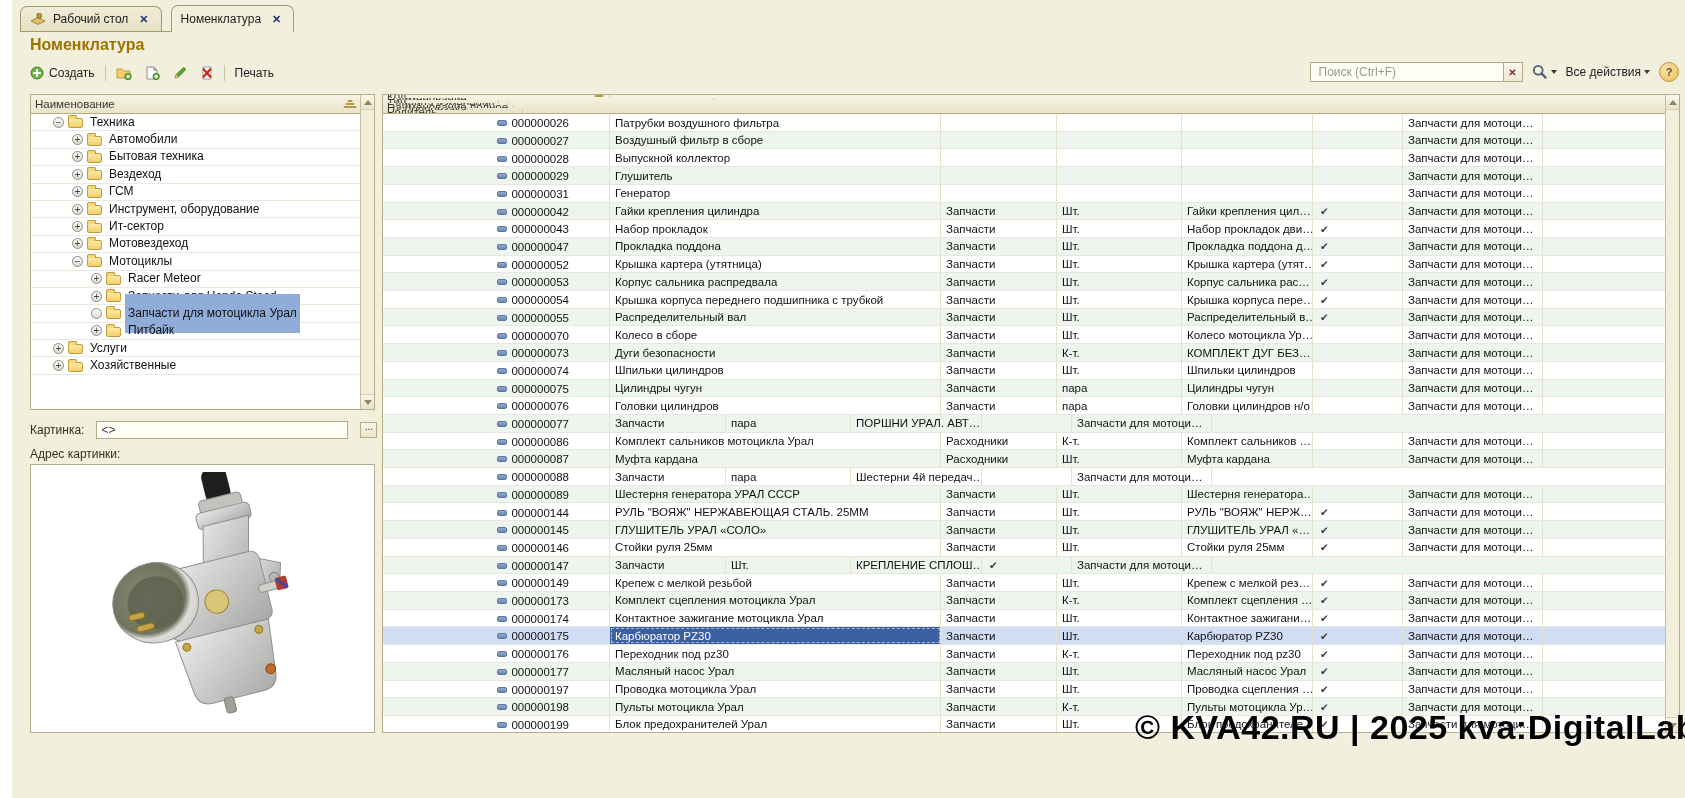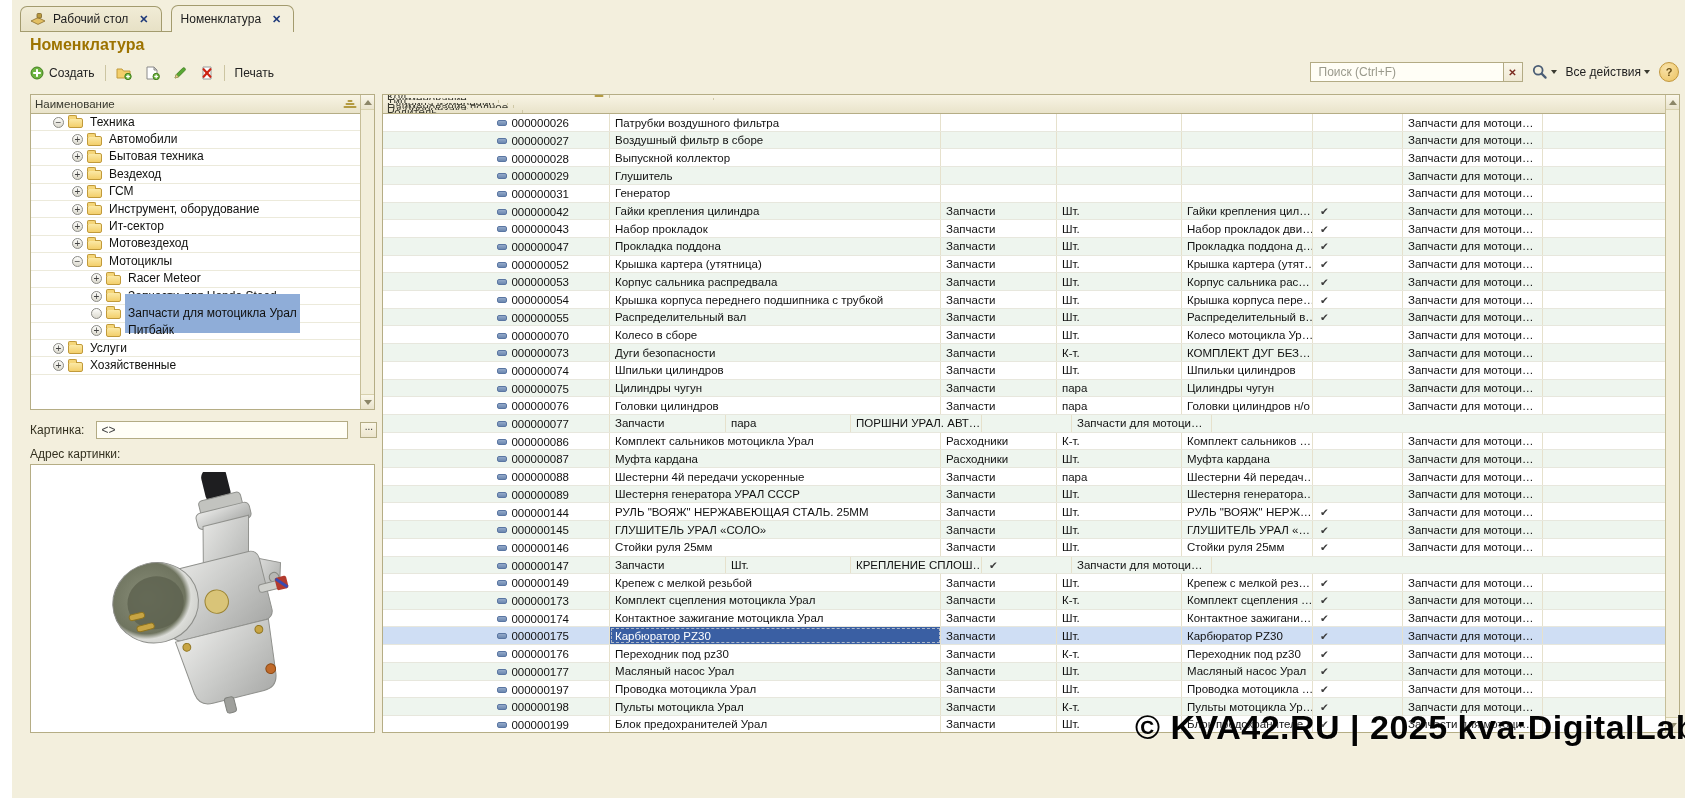--- a/index.html
+++ b/index.html
@@ -645,21 +645,20 @@
     <div class="cell col4 c-full">Муфта кардана</div>
     <div class="cell col5 c-check"></div>
     <div class="cell col6 c-parent">Запчасти для мотоци…</div>
     <div class="cell col7 c-ved"></div>
   </div>
         <div class="tbl-row">
     <div class="cell col0 c-codewrap">
       <span class="marker"></span>
       <span class="c-code">000000088</span>
     </div>
-    <div class="cell col1 c-name">Шестерни 4й передачи ускоренные</div>
     <div class="cell col2 c-type">Запчасти</div>
     <div class="cell col3 c-unit">пара</div>
     <div class="cell col4 c-full">Шестерни 4й передач…</div>
     <div class="cell col5 c-check"></div>
     <div class="cell col6 c-parent">Запчасти для мотоци…</div>
     <div class="cell col7 c-ved"></div>
   </div>
         <div class="tbl-row stripe">
     <div class="cell col0 c-codewrap">
       <span class="marker"></span>
@@ -803,21 +802,21 @@
     <div class="cell col7 c-ved"></div>
   </div>
         <div class="tbl-row">
     <div class="cell col0 c-codewrap">
       <span class="marker"></span>
       <span class="c-code">000000197</span>
     </div>
     <div class="cell col1 c-name">Проводка мотоцикла Урал</div>
     <div class="cell col2 c-type">Запчасти</div>
     <div class="cell col3 c-unit">Шт.</div>
-    <div class="cell col4 c-full">Проводка мотоцикла …</div>
+    <div class="cell col4 c-full">Проводка сцепления …</div>
     <div class="cell col5 c-check">✔</div>
     <div class="cell col6 c-parent">Запчасти для мотоци…</div>
     <div class="cell col7 c-ved"></div>
   </div>
         <div class="tbl-row stripe">
     <div class="cell col0 c-codewrap">
       <span class="marker"></span>
       <span class="c-code">000000198</span>
     </div>
     <div class="cell col1 c-name">Пульты мотоцикла Урал</div>

